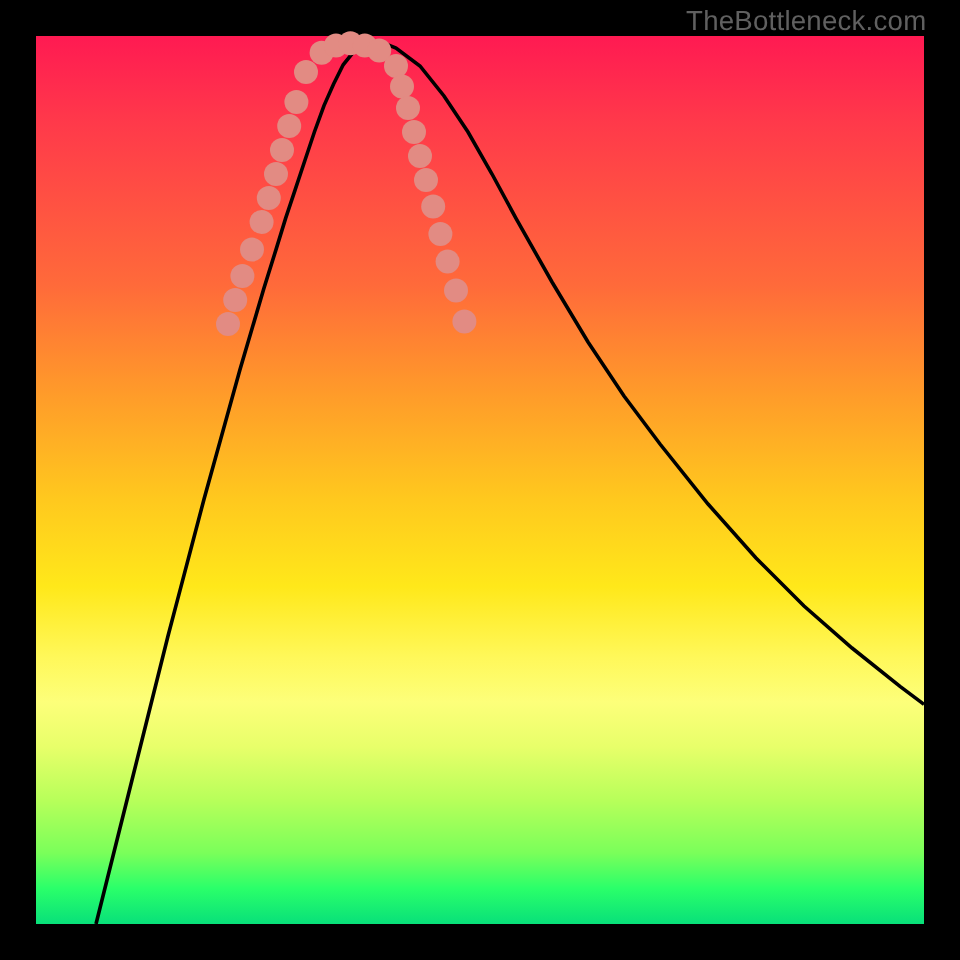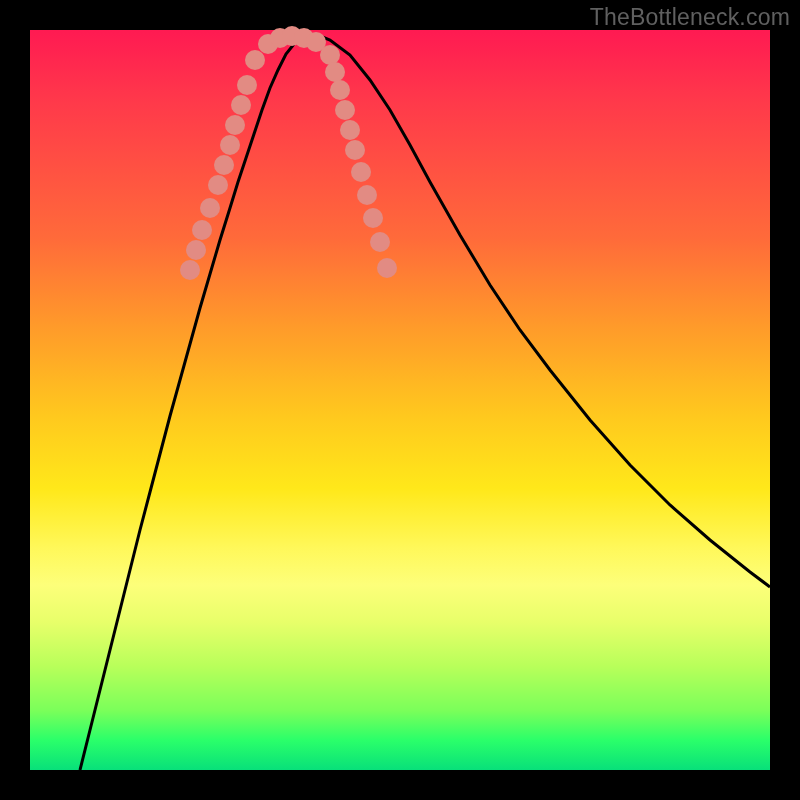--- a/index.html
+++ b/index.html
@@ -37,21 +37,21 @@
       #e8ff6a 80%,
       #b8ff5a 86%,
       #7aff5a 92%,
       #2aff6a 96%,
       #08e07a 100%
     );
   }
   .watermark {
     position: absolute;
     top: 4px;
-    right: 10px;
+    right: 28px;
     color: #606060;
     font-size: 23px;
     font-weight: 500;
     letter-spacing: 0.2px;
     user-select: none;
   }
   svg.curve {
     position: absolute;
     left: 0;
     top: 0;

